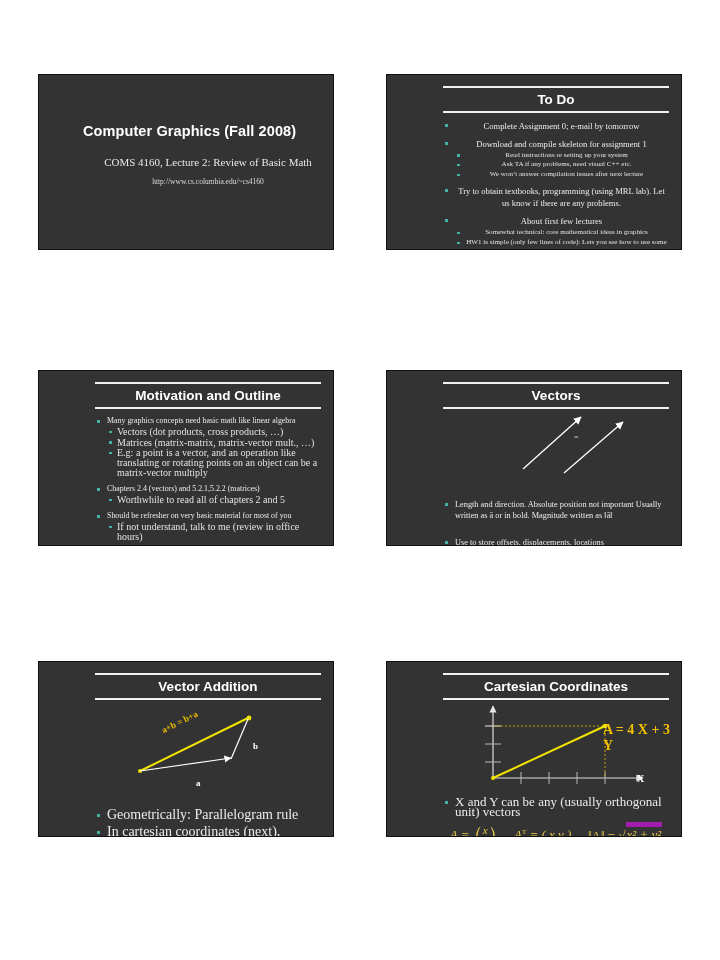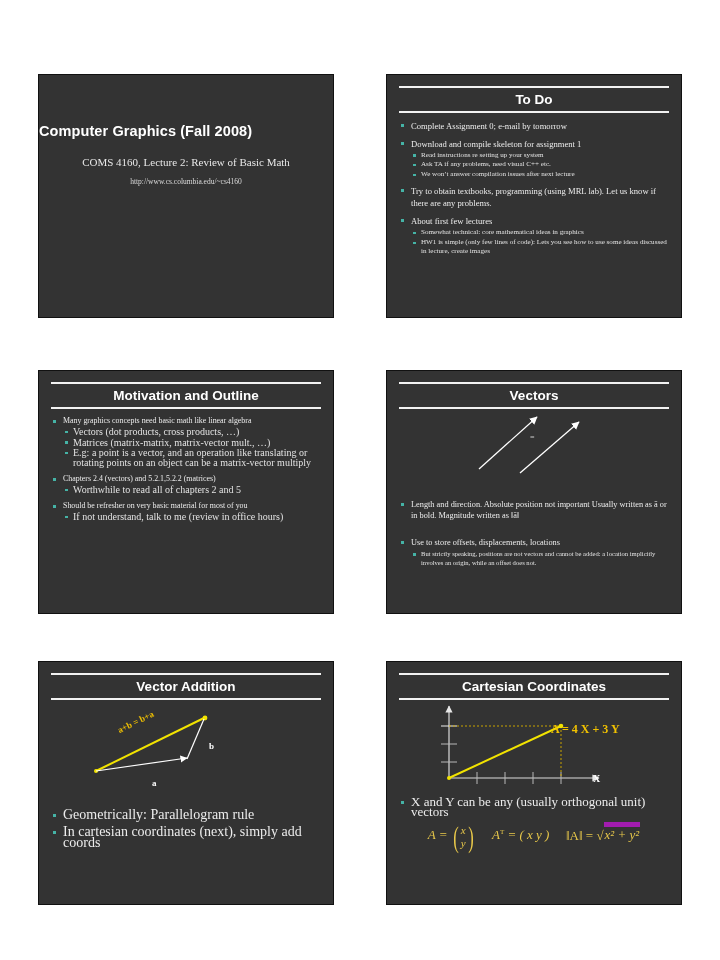--- a/index.html
+++ b/index.html
@@ -10,25 +10,26 @@
   }
   #page {
     position: relative;
     width: 720px; height: 960px;
     background: #ffffff;
     overflow: hidden;
   }
   .slide {
     position: absolute;
     width: 296px;
-    height: 244px;
+    height: 176px;
     background: #333333;
     border: 1px solid #111111;
     box-sizing: border-box;
     overflow: hidden;
+    padding-left: 44px;
   }
   .s1 { left: 38px;  top: 74px;  }
   .s2 { left: 386px; top: 74px;  }
   .s3 { left: 38px;  top: 370px; }
   .s4 { left: 386px; top: 370px; }
   .s5 { left: 38px;  top: 661px; }
   .s6 { left: 386px; top: 661px; }
 
   
   .title-slide-main {
@@ -101,21 +102,21 @@
   }
   ul.lvl2 > li::before {
     content: "";
     position: absolute;
     left: 2px; top: 3.5px;
     width: 2.5px; height: 2.5px;
     background: #45b3a6;
   }
 
   
-  .s2 ul.lvl1 > li { font-size: 8.6px; line-height: 12px; margin-bottom: 6px; }
+  .s2 ul.lvl1 > li { font-size: 8.6px; line-height: 12px; margin-bottom: 6px; text-align: center; }
   .s2 ul.lvl2 > li { font-size: 7.1px; line-height: 9.3px; }
 
   
   .s3 ul.lvl1 > li { font-size: 7.9px; line-height: 10.5px; margin-bottom: 5.5px; }
   .s3 ul.lvl2 > li { font-size: 10px; line-height: 10px; }
 
   
   .s4 .body { padding-top: 2px; }
   .s4 ul.lvl1 > li { font-size: 8.3px; line-height: 11.4px; margin-bottom: 7px; margin-top: 16px; }
   .s4 ul.lvl2 > li { font-size: 6.6px; line-height: 8.8px; }
@@ -326,21 +327,21 @@
         <line x1="146" y1="72" x2="146" y2="84" stroke="#b9b9b9" stroke-width="1"></line>
         <line x1="174" y1="72" x2="174" y2="84" stroke="#b9b9b9" stroke-width="1"></line>
 
         <line x1="62" y1="26" x2="174" y2="26" stroke="#c9a400" stroke-width="1" stroke-dasharray="2,2"></line>
         <line x1="174" y1="26" x2="174" y2="78" stroke="#c9a400" stroke-width="1" stroke-dasharray="2,2"></line>
 
         <line x1="62" y1="78" x2="174" y2="26" stroke="#f2e300" stroke-width="2"></line>
         <circle cx="174" cy="26" r="2.3" fill="#f2e300"></circle>
         <circle cx="62" cy="78" r="2" fill="#f2e300"></circle>
       </svg>
-      <div style="position:absolute; left:164px; top:22px; color:#f2c200; font-size:12px; font-weight:bold; font-family:'Liberation Serif',serif;">A = 4 X + 3 Y</div>
+      <div style="position:absolute; left:172px; top:22px; color:#f2c200; font-size:14px; font-weight:bold; font-family:'Liberation Serif',serif;">A = 4 X + 3 Y</div>
       <div style="position:absolute; left:206px; top:73px; color:#ffffff; font-size:10px; font-weight:bold;">X</div>
     </div>
 
     <div class="body" style="padding-top:1px;">
       <ul class="lvl1">
         <li><span>X and Y can be any (usually orthogonal unit) vectors</span></li>
       </ul>
     </div>
 
     <div class="math-row">

